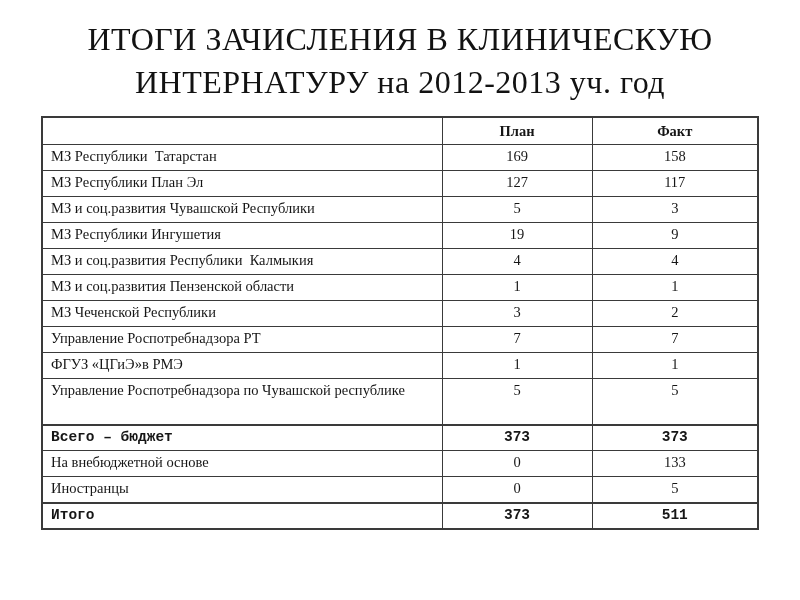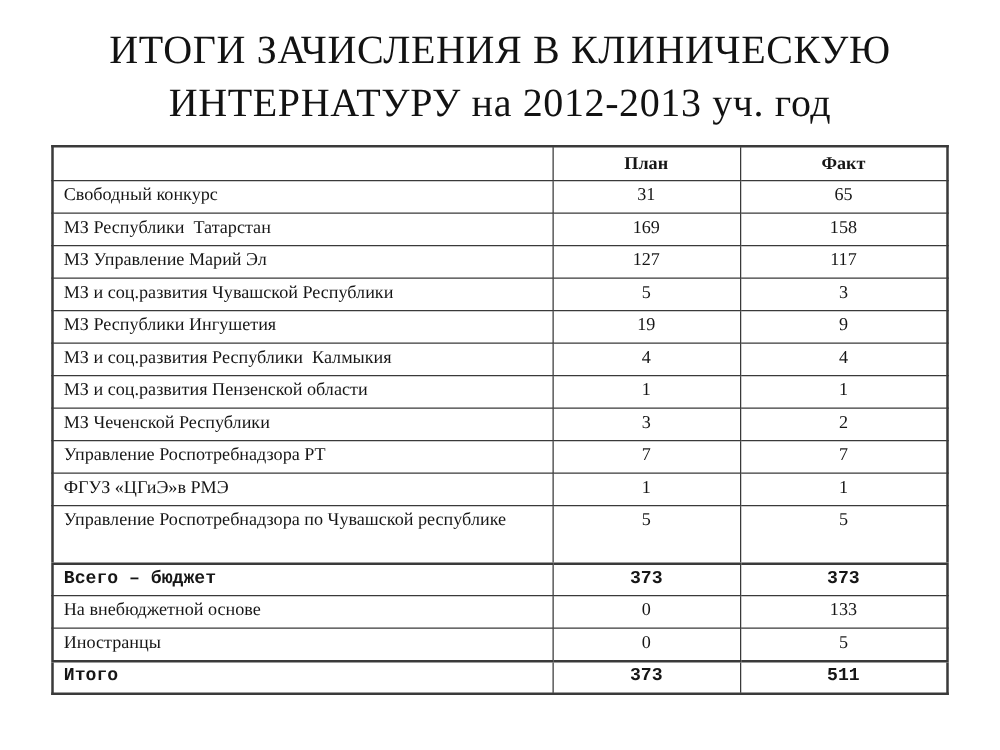--- a/index.html
+++ b/index.html
@@ -93,31 +93,26 @@
     </colgroup>
     <thead>
       <tr>
         <th></th>
         <th>План</th>
         <th>Факт</th>
       </tr>
     </thead>
     <tbody id="table-body">
         <tr>
-      <td class="label">Свободный конкурс</td>
-      <td class="num">31</td>
-      <td class="num">65</td>
-    </tr>
-        <tr>
       <td class="label">МЗ Республики  Татарстан</td>
       <td class="num">169</td>
       <td class="num">158</td>
     </tr>
         <tr>
-      <td class="label">МЗ Управление Марий Эл</td>
+      <td class="label">МЗ Республики План Эл</td>
       <td class="num">127</td>
       <td class="num">117</td>
     </tr>
         <tr>
       <td class="label">МЗ и соц.развития Чувашской Республики</td>
       <td class="num">5</td>
       <td class="num">3</td>
     </tr>
         <tr>
       <td class="label">МЗ Республики Ингушетия</td>

